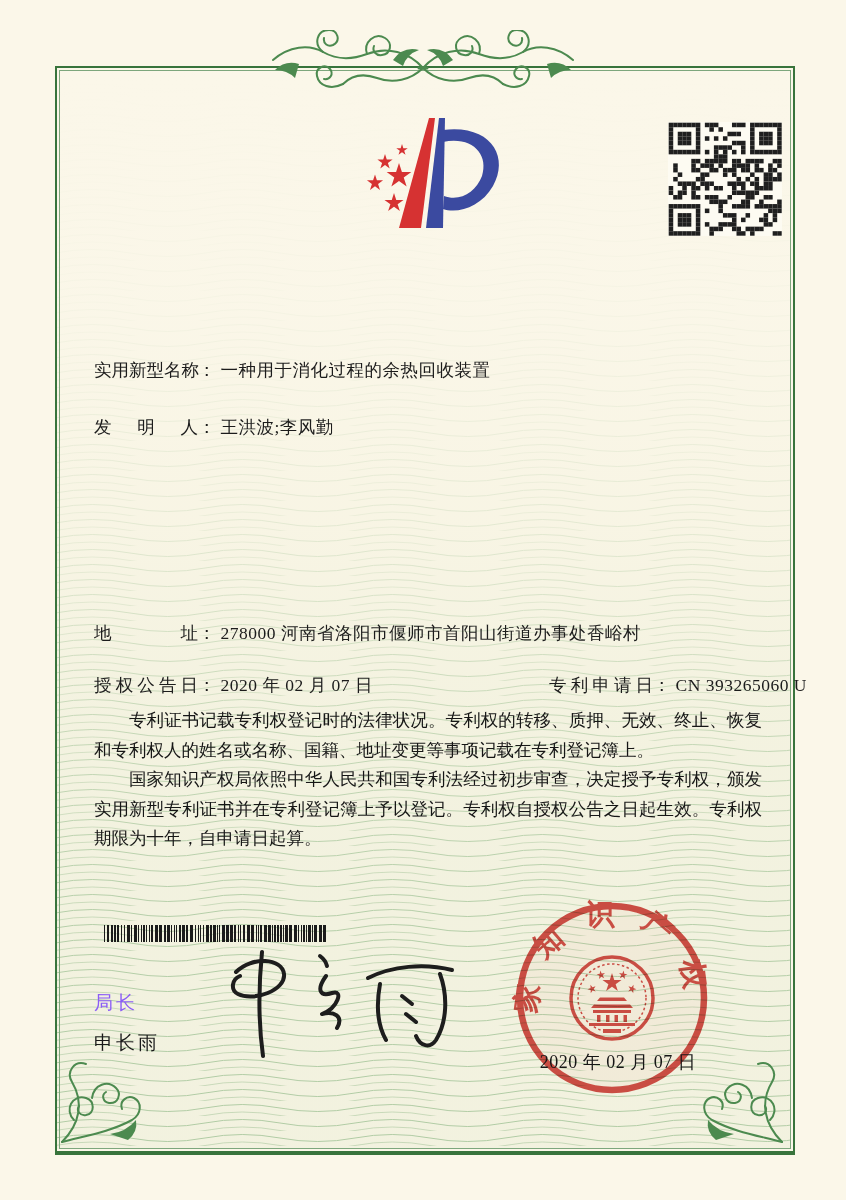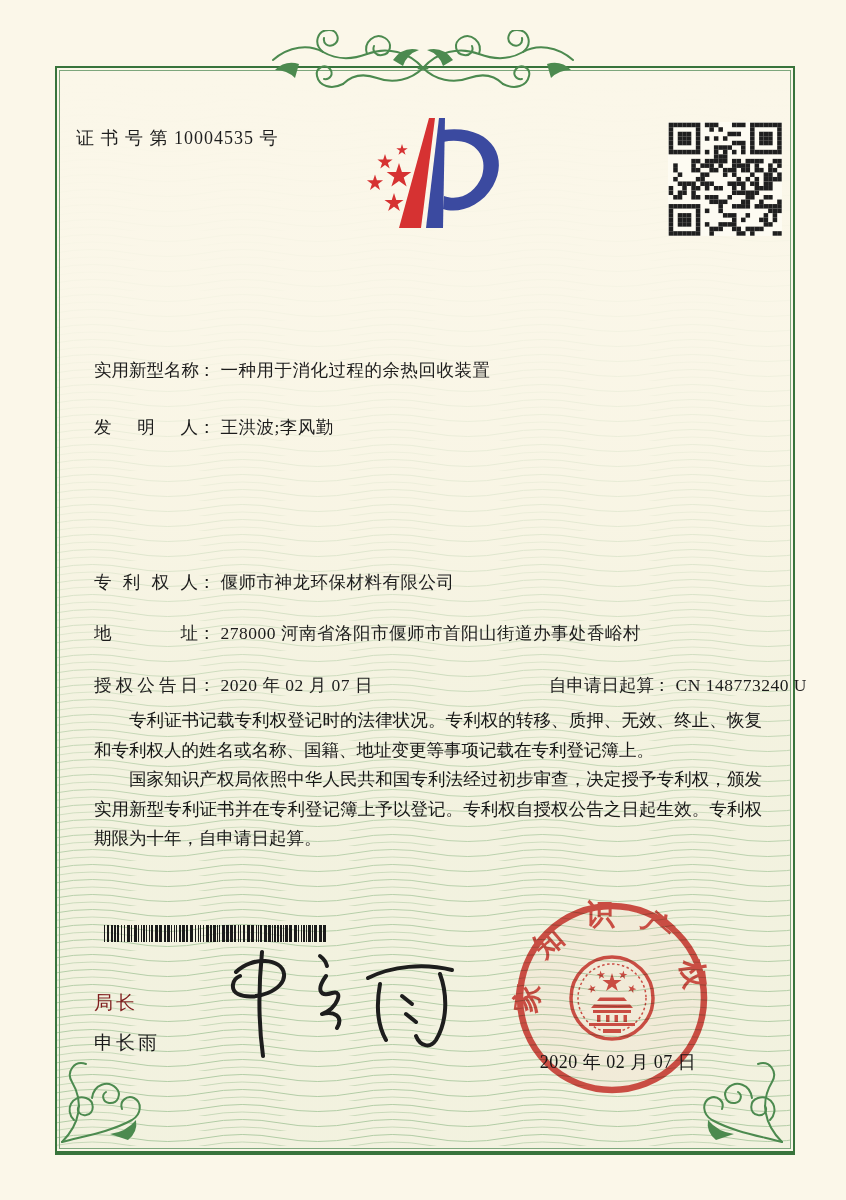--- a/index.html
+++ b/index.html
@@ -36,21 +36,21 @@
   .fcolon{display:inline-block;vertical-align:top;}
   .fvalue{display:inline-block;margin-left:5px;vertical-align:top;letter-spacing:.5px;}
   .grant-right{position:absolute;left:455px;top:0;white-space:nowrap;}
   
   .body-text{position:absolute;left:94px;top:706px;width:668px;font-size:17.5px;
     line-height:29.5px;text-align:justify;color:#161616;}
   .body-text p{margin:0;text-indent:2em;}
   
   .barcode{position:absolute;left:104px;top:925px;width:224px;height:17px;display:flex;align-items:stretch;}
   .barcode div{height:100%;}
-  .officer-title{position:absolute;left:94px;top:990px;font-size:19px;letter-spacing:3px;color:#7f1d1d;}
+  .officer-title{position:absolute;left:94px;top:990px;font-size:19px;letter-spacing:3px;color:#8b5cf6;}
   .officer-name{position:absolute;left:94px;top:1030px;font-size:19px;letter-spacing:3px;color:#1a1a1a;}
   .signature{position:absolute;left:222px;top:948px;}
   .seal{position:absolute;left:510px;top:898px;mix-blend-mode:multiply;}
   .seal-date{position:absolute;left:518px;top:1050px;width:200px;text-align:center;
     font-size:18px;letter-spacing:.5px;color:#161616;z-index:6;}
   .page-info{position:absolute;left:0;top:1110px;width:100%;text-align:center;font-size:15px;color:#222;}
   .back-note{position:absolute;left:0;top:1162px;width:100%;text-align:center;font-size:17px;color:#1c1c1c;}
 </style>
 </head>
 <body>
@@ -103,21 +103,20 @@
   <svg class="corner br" width="104" height="88" viewBox="0 0 104 88">
     <g stroke="#4c8a4f" fill="none" stroke-width="2" stroke-linecap="round">
       <path d="M4,84 C22,66 26,44 14,24 c-6,-10 2,-22 14,-18"></path>
       <path d="M4,84 C26,78 52,74 74,62 c10,-6 10,-18 2,-22 c-7,-3 -15,3 -12,11"></path>
       <path d="M16,62 c-10,-10 -2,-26 12,-22 c9,3 9,15 0,17 c-6,1 -10,-4 -7,-9"></path>
       <path d="M34,40 c2,-14 16,-18 24,-10 c6,6 2,16 -7,15 c-6,-1 -8,-8 -3,-11"></path>
       <path d="M52,76 q16,-2 26,-14 q2,12 -8,20 z" fill="#4c8a4f" stroke="none"></path>
     </g>
   </svg>
 
-  <div class="cert-no">证 书 号 第 10004535 号</div>
 
   <svg class="logo" width="172" height="128" viewBox="0 0 172 128">
     <defs>
       <path id="star" d="M0,-1 L0.2245,-0.309 0.9511,-0.309 0.3633,0.118 0.5878,0.809 0,0.382 -0.5878,0.809 -0.3633,0.118 -0.9511,-0.309 -0.2245,-0.309 Z"></path>
     </defs>
     <path d="M87,8 L93,8 L79,118 L57,118 Z" fill="#d63232"></path>
     <path d="M97,8 L103,8 L101,118 L84,118 Z" fill="#3b4aa0"></path>
     <path d="M101,20 C148,14 168,46 151,76 C139,97 116,104 101,99 L102,86 C118,92 134,82 140,66 C147,44 130,26 101,32 Z" fill="#3b4aa0"></path>
     <g fill="#d63232">
       <use href="#star" transform="translate(60,40) scale(6)"></use>
@@ -428,30 +427,27 @@
         <rect x="109.18" y="109.18" width="4.52" height="4.52" fill="#1f1f1f"></rect>
       </svg></div>
 
 
   <div class="field" style="top:358px">
     <span class="flabel">实用新型名称</span><span class="fcolon">：</span><span class="fvalue">一种用于消化过程的余热回收装置</span>
   </div>
   <div class="field" style="top:415px">
     <span class="flabel">发明人</span><span class="fcolon">：</span><span class="fvalue">王洪波;李风勤</span>
   </div>
-  <div class="field" style="top:570px">
-    <span class="flabel">专利权人</span><span class="fcolon">：</span><span class="fvalue">偃师市神龙环保材料有限公司</span>
-  </div>
   <div class="field" style="top:621px">
     <span class="flabel">地址</span><span class="fcolon">：</span><span class="fvalue">278000 河南省洛阳市偃师市首阳山街道办事处香峪村</span>
   </div>
   <div class="field" style="top:673px;width:668px">
     <span class="flabel">授权公告日</span><span class="fcolon">：</span><span class="fvalue">2020 年 02 月 07 日</span>
     <span class="grant-right">
-      <span class="flabel">自申请日起算</span><span class="fcolon">：</span><span class="fvalue">CN 148773240 U</span>
+      <span class="flabel">专利申请日</span><span class="fcolon">：</span><span class="fvalue">CN 393265060 U</span>
     </span>
   </div>
 
   <div class="body-text">
     <p>专利证书记载专利权登记时的法律状况。专利权的转移、质押、无效、终止、恢复和专利权人的姓名或名称、国籍、地址变更等事项记载在专利登记簿上。</p>
     <p>国家知识产权局依照中华人民共和国专利法经过初步审查，决定授予专利权，颁发实用新型专利证书并在专利登记簿上予以登记。专利权自授权公告之日起生效。专利权期限为十年，自申请日起算。</p>
   </div>
 
   <div class="barcode" id="barcode">
       <div style="width:1px;background:#1b1b1b"></div>

